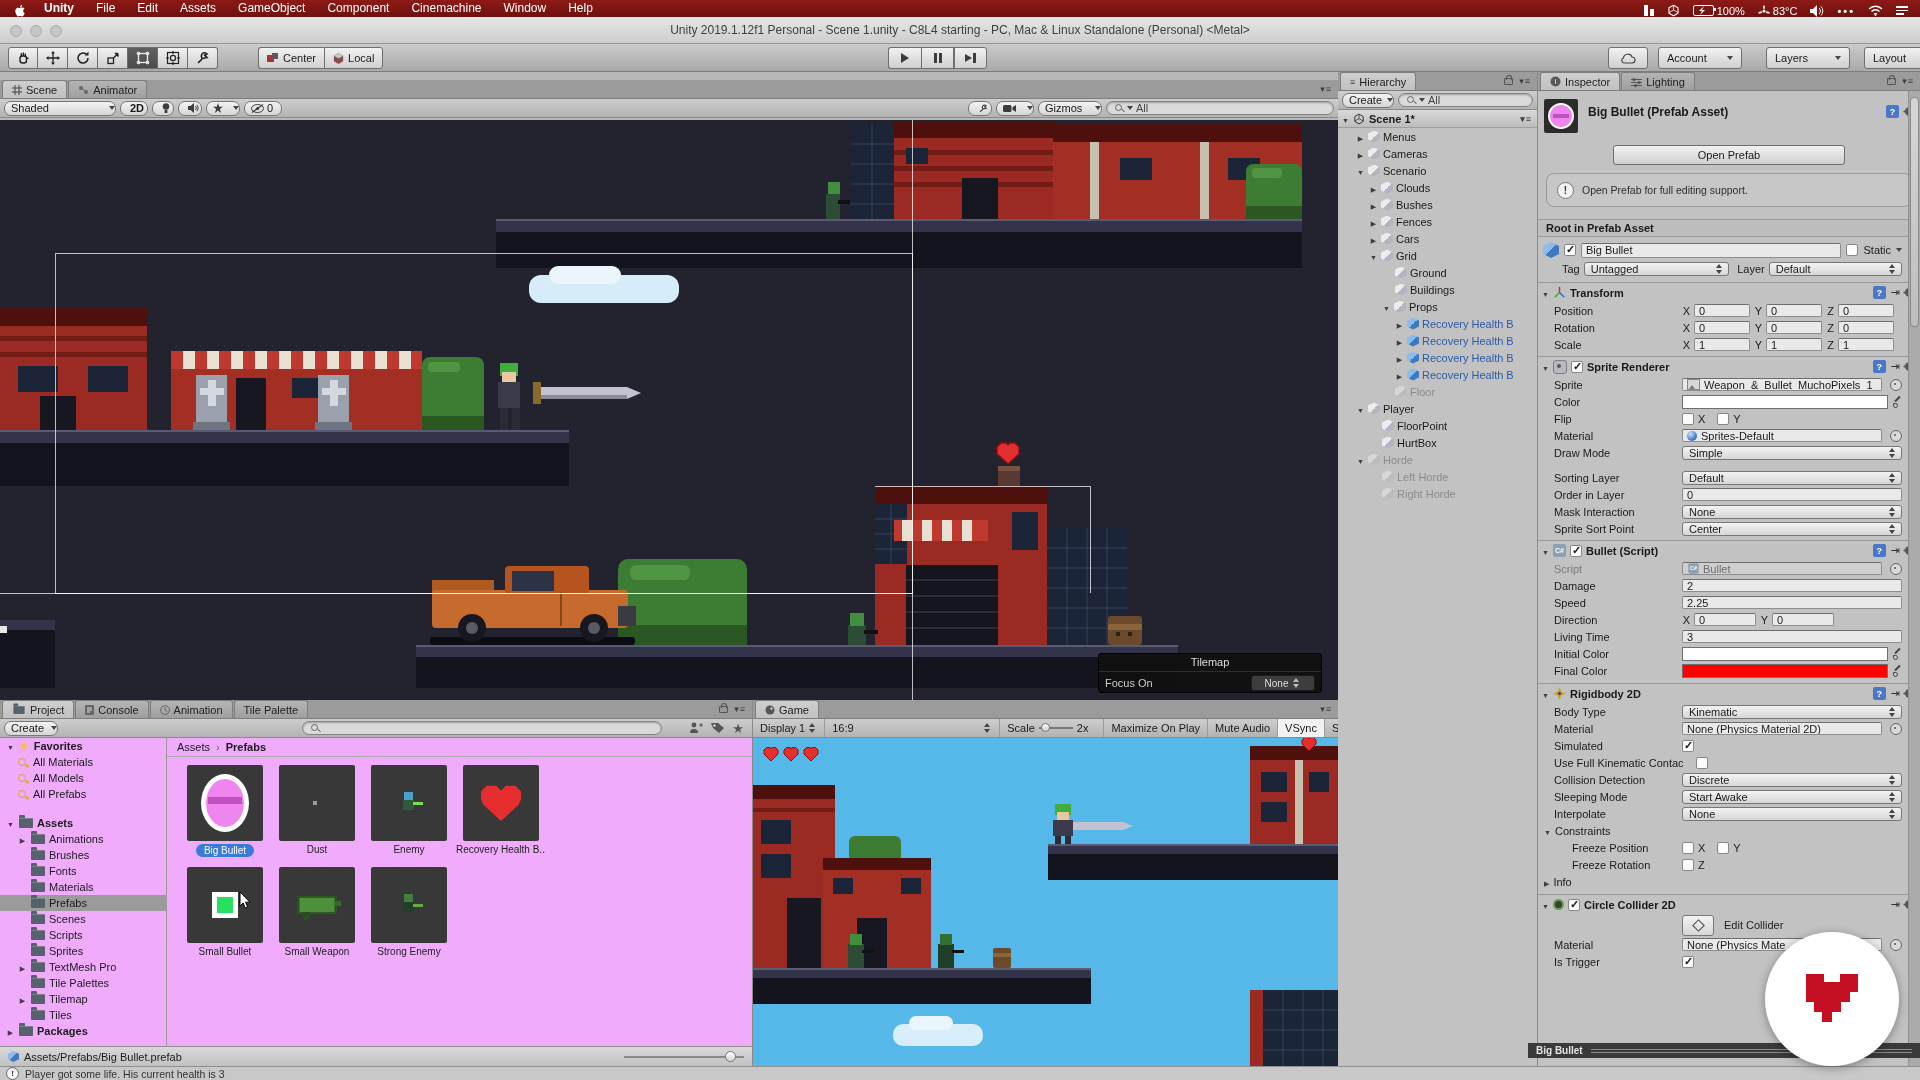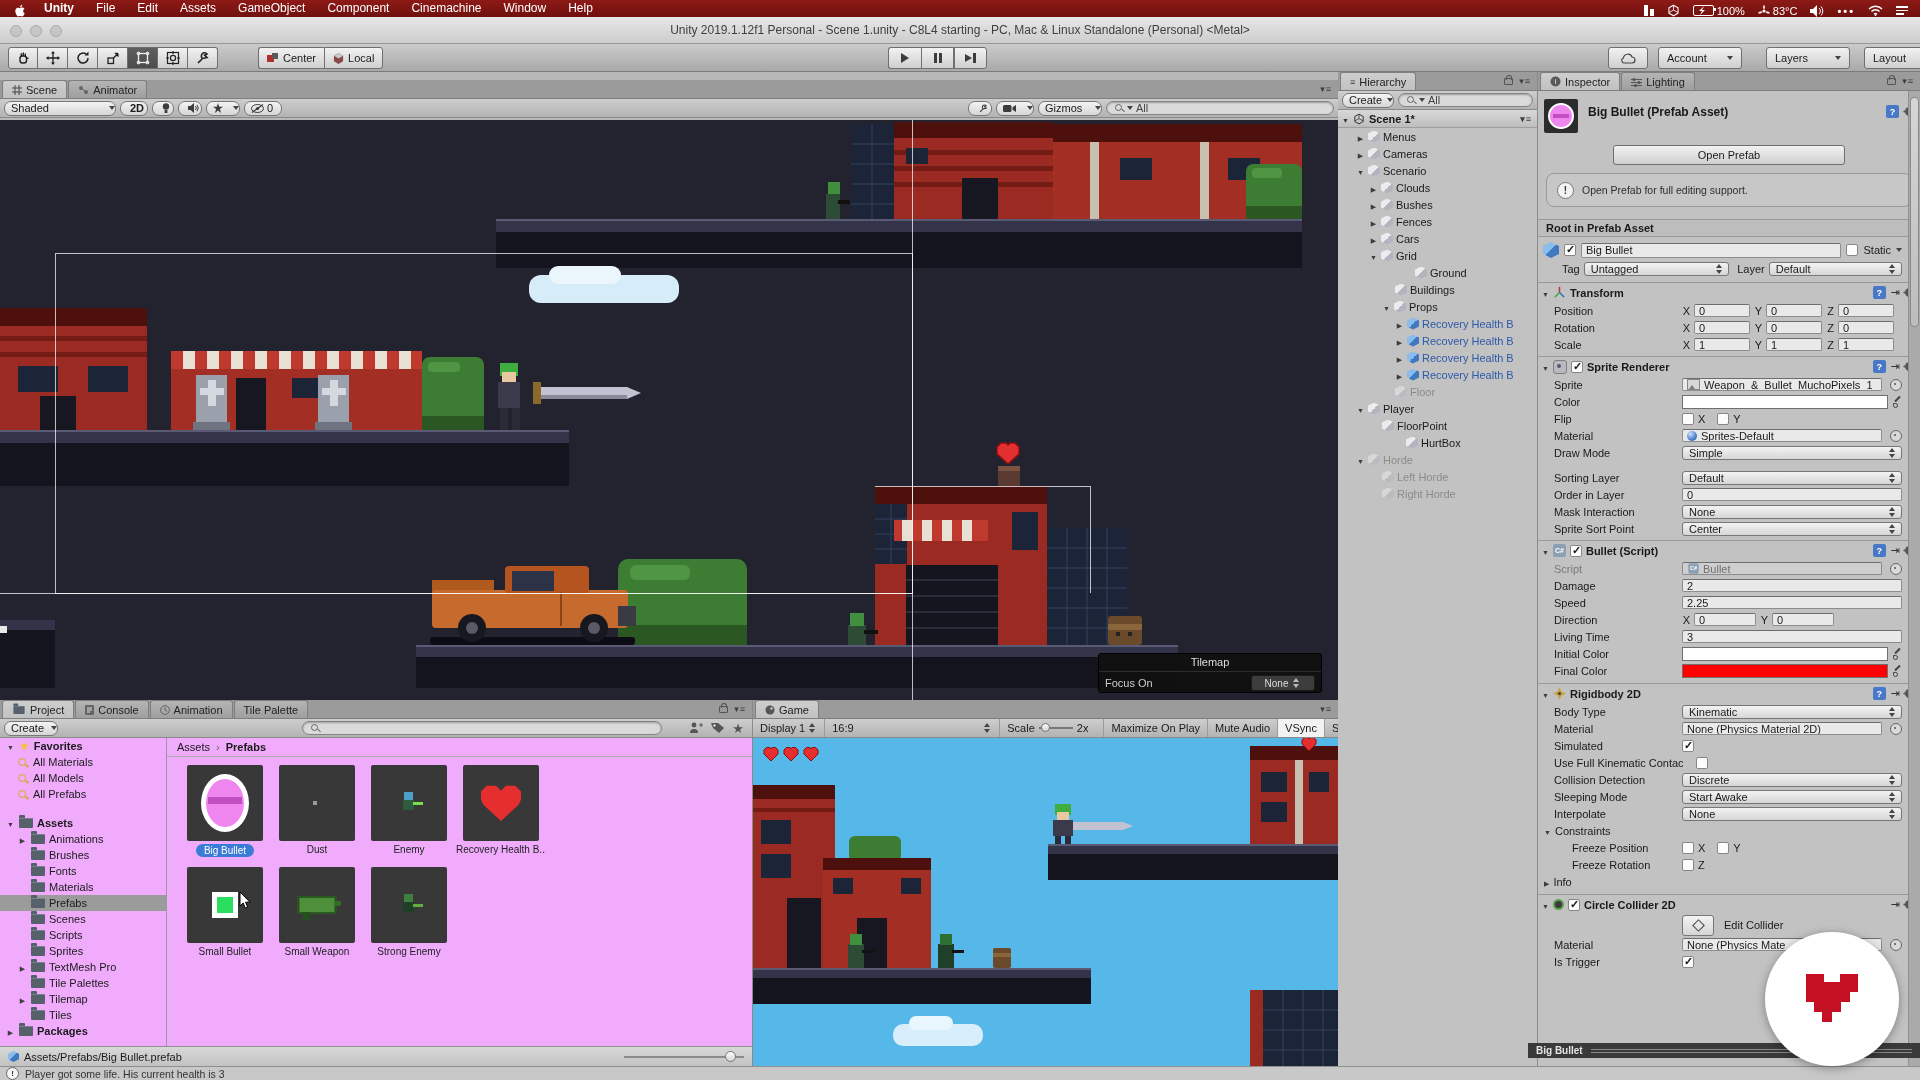--- a/index.html
+++ b/index.html
@@ -1026,21 +1026,21 @@
     <div class="hrow i2">
         <span class="arr c"></span>
         <span class="cube"></span>
         <span>Cars</span>
       </div>
     <div class="hrow i2">
         <span class="arr o"></span>
         <span class="cube"></span>
         <span>Grid</span>
       </div>
-    <div class="hrow i3" style="padding-left:77px">
+    <div class="hrow i3" style="padding-left:57px">
         <span class="cube"></span>
         <span>Ground</span>
       </div>
     <div class="hrow i3" style="padding-left:57px">
         <span class="cube"></span>
         <span>Buildings</span>
       </div>
     <div class="hrow i3">
         <span class="arr o"></span>
         <span class="cube"></span>
@@ -1072,21 +1072,21 @@
       </div>
     <div class="hrow i1">
         <span class="arr o"></span>
         <span class="cube"></span>
         <b style="font-weight:normal">Player</b>
       </div>
     <div class="hrow i2" style="padding-left:44px">
         <span class="cube"></span>
         <span>FloorPoint</span>
       </div>
-    <div class="hrow i2" style="padding-left:68px">
+    <div class="hrow i2" style="padding-left:44px">
         <span class="cube"></span>
         <span>HurtBox</span>
       </div>
     <div class="hrow i1 dim">
         <span class="arr o"></span>
         <span class="cube"></span>
         <span>Horde</span>
       </div>
     <div class="hrow i2 dim" style="padding-left:44px">
         <span class="cube"></span>

